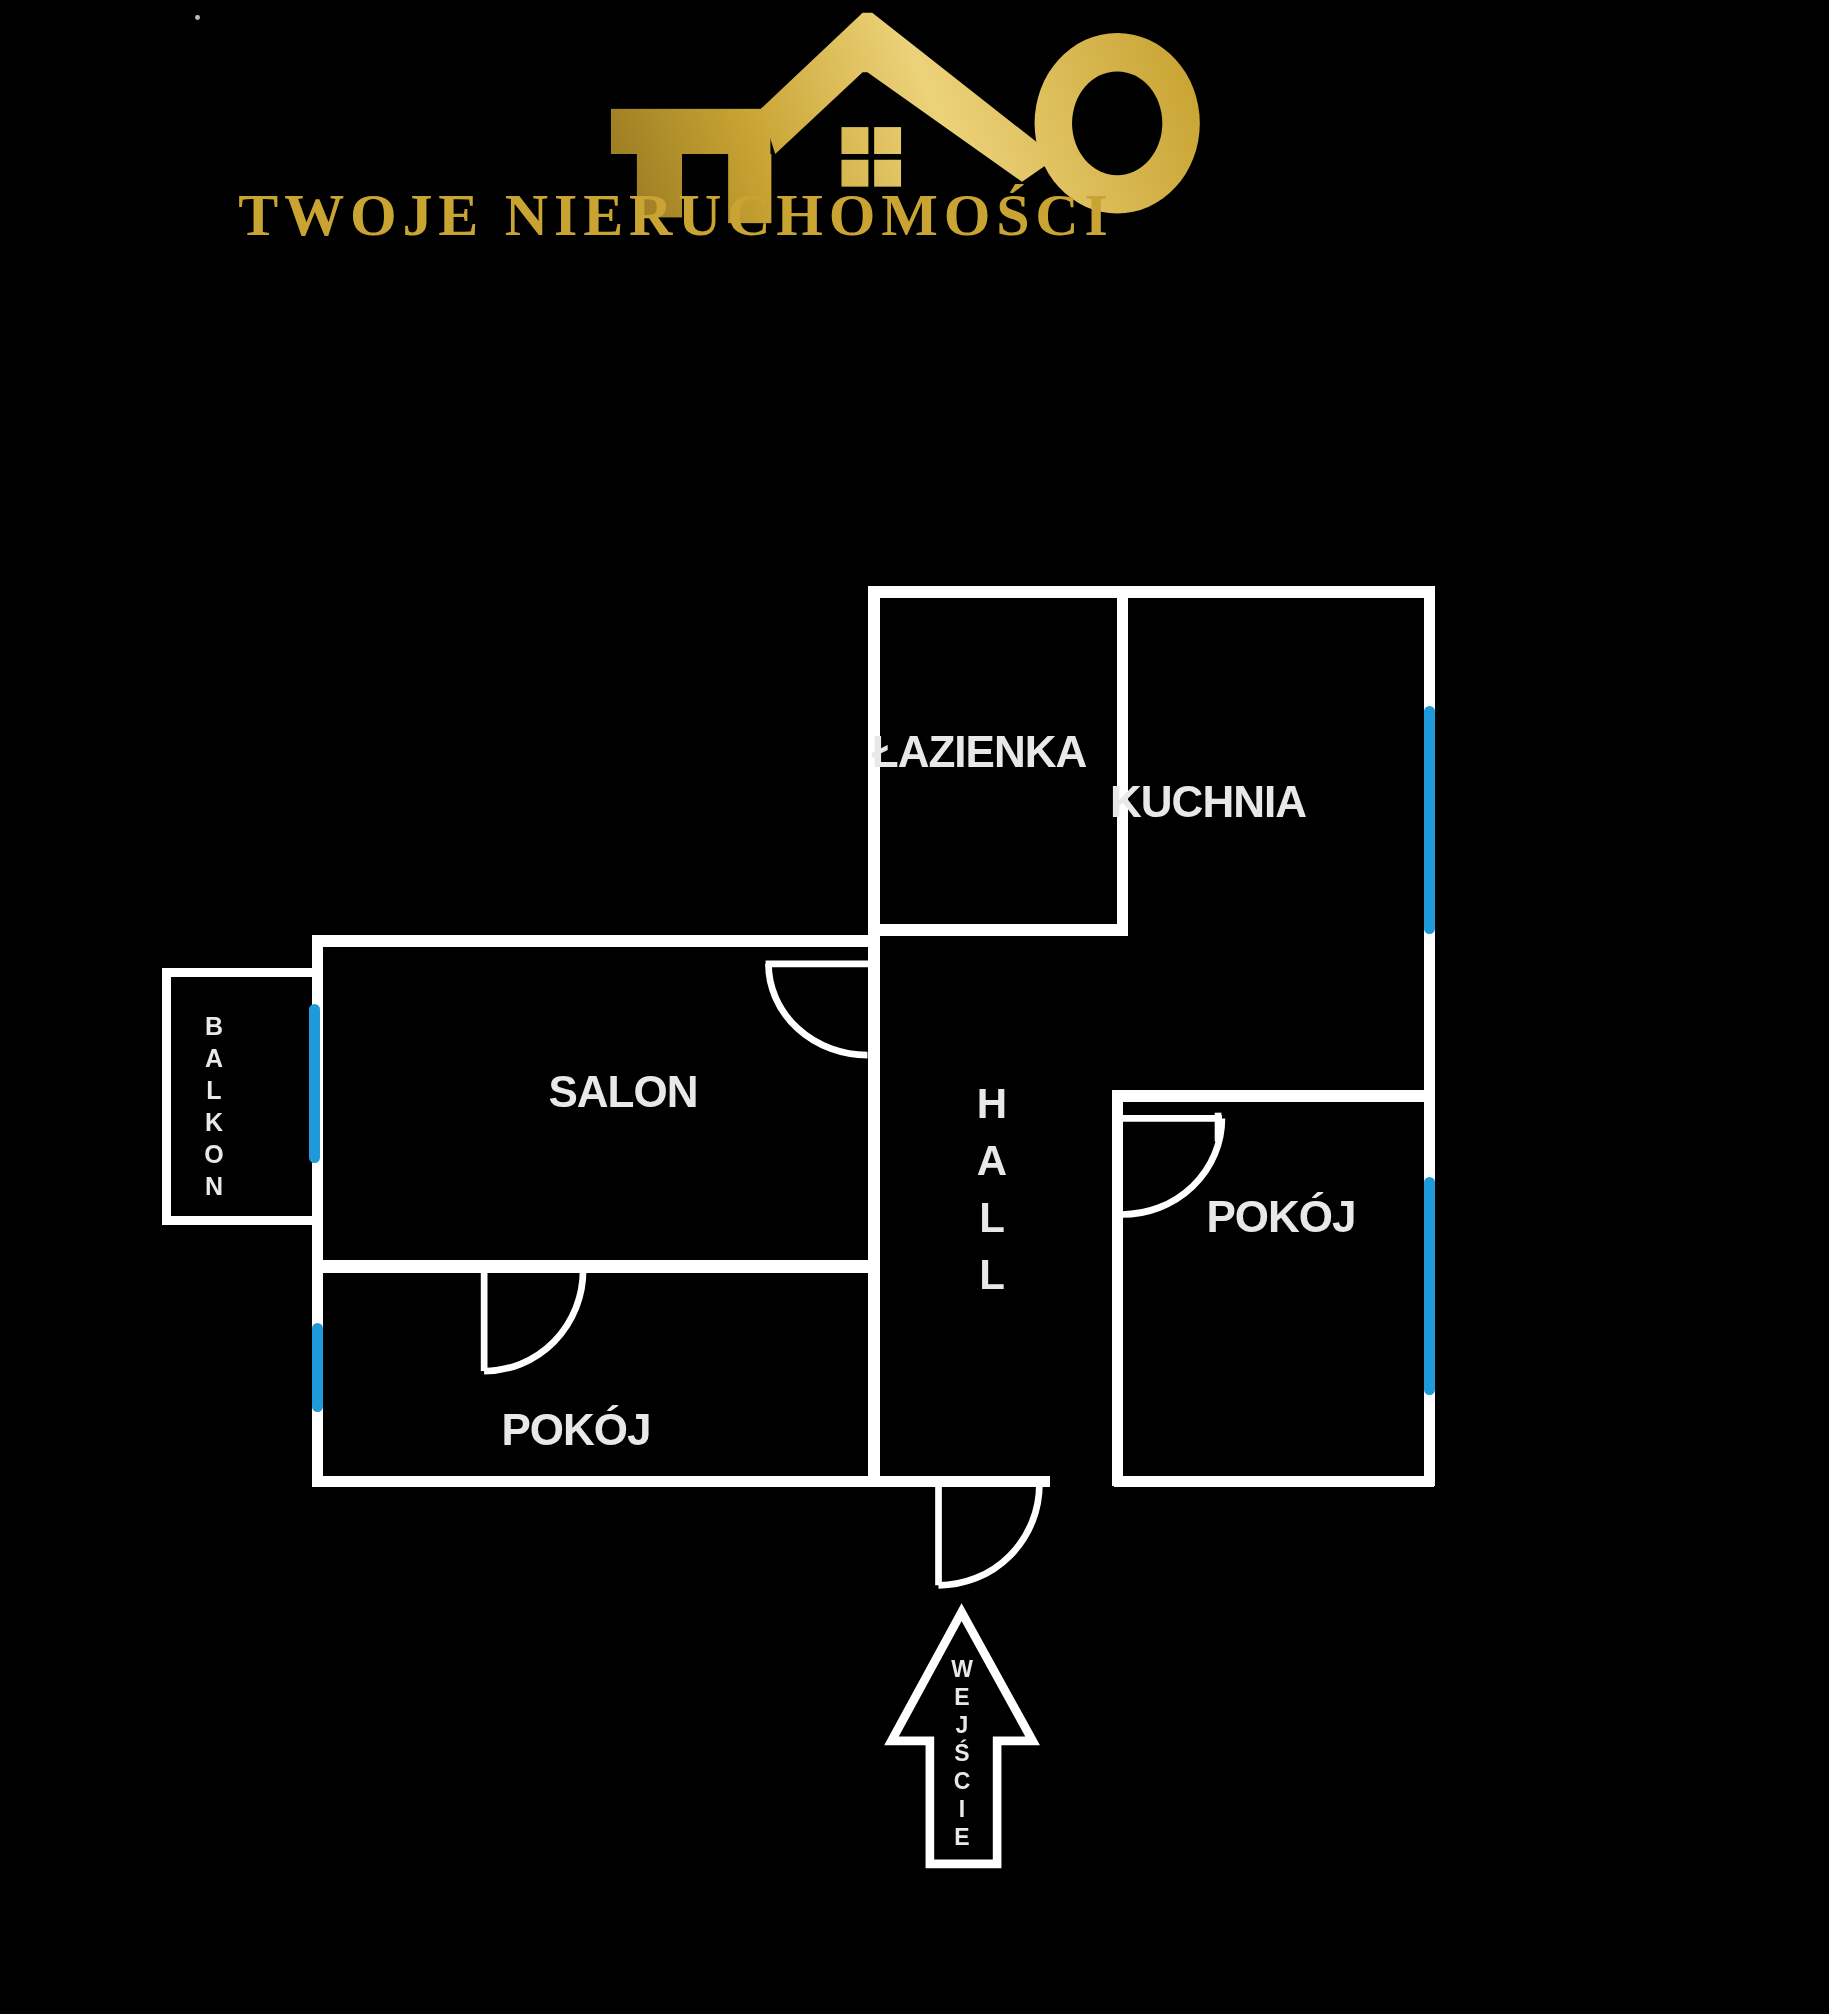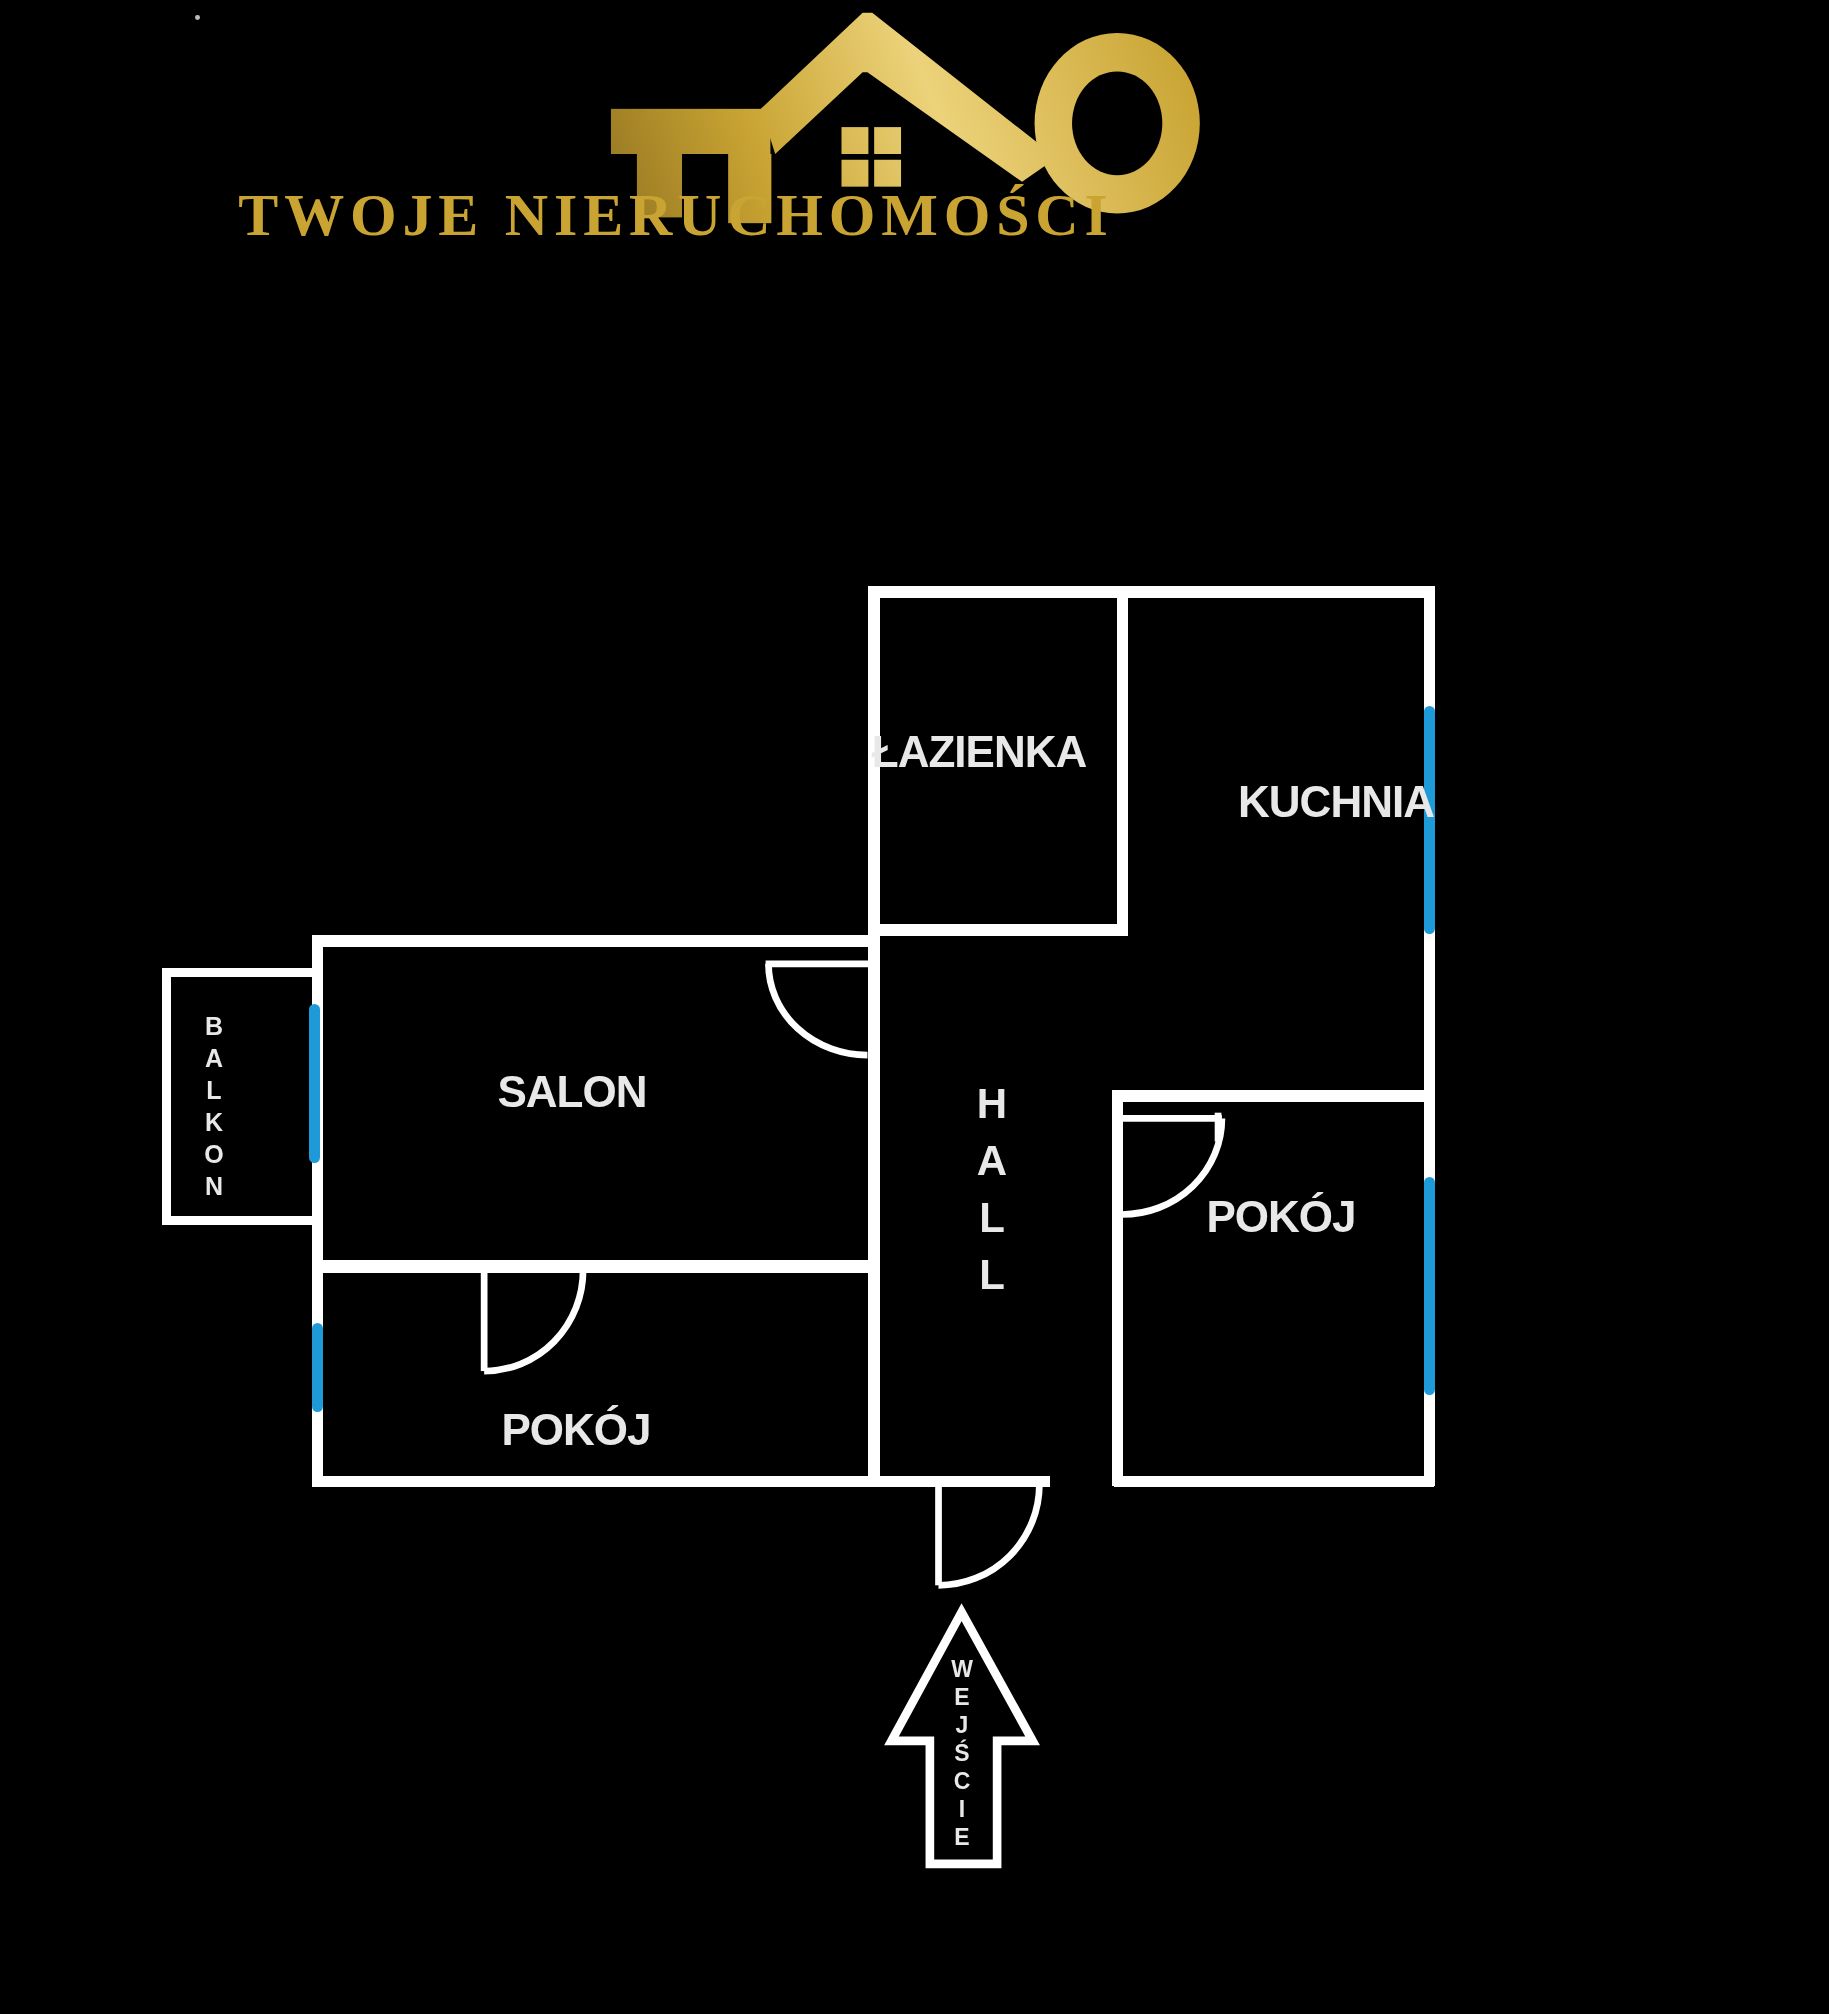--- a/index.html
+++ b/index.html
@@ -99,22 +99,22 @@
       </g>
       <g>
         <path d="M977,1545 L977,1650"></path>
         <path d="M977,1650 A105,105 0 0 0 1082,1545"></path>
       </g>
     </g>
     <polygon points="1001,1678 1075,1812 1038,1812 1038,1940 968,1940 968,1812 928,1812" fill="#000" stroke="#fff" stroke-width="9"></polygon>
   </svg>
 
   <div class="rlabel" style="left:979px;top:752px;">ŁAZIENKA</div>
-  <div class="rlabel" style="left:1336px;top:802px;text-align:center;">KUCHNIA</div>
-  <div class="rlabel" style="left:572px;top:1092px;">SALON</div>
+  <div class="rlabel" style="left:1208px;top:802px;text-align:center;">KUCHNIA</div>
+  <div class="rlabel" style="left:623px;top:1092px;">SALON</div>
   <div class="rlabel" style="left:1281px;top:1217px;">POKÓJ</div>
   <div class="rlabel" style="left:576px;top:1430px;">POKÓJ</div>
 
   <div class="vtext hall-label">
       <div>H</div>
       <div>A</div>
       <div>L</div>
       <div>L</div>
     </div>
   <div class="vtext balcony-label">

